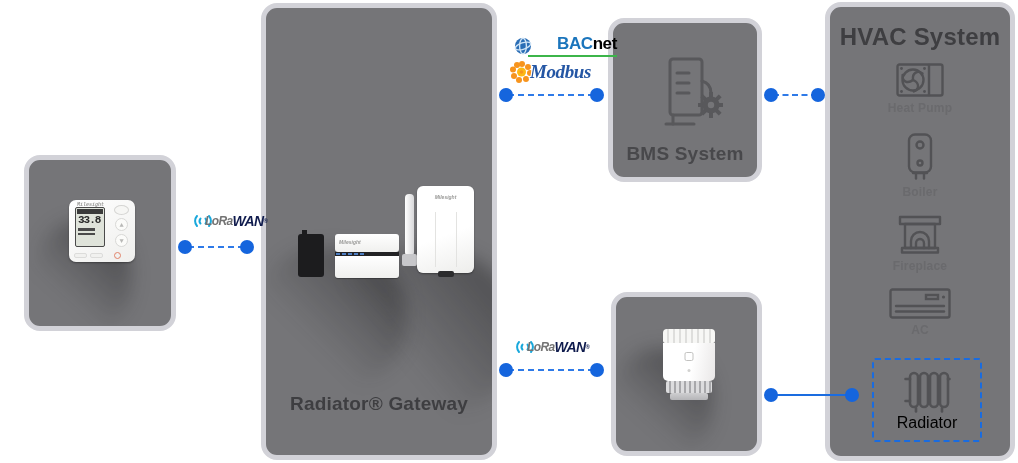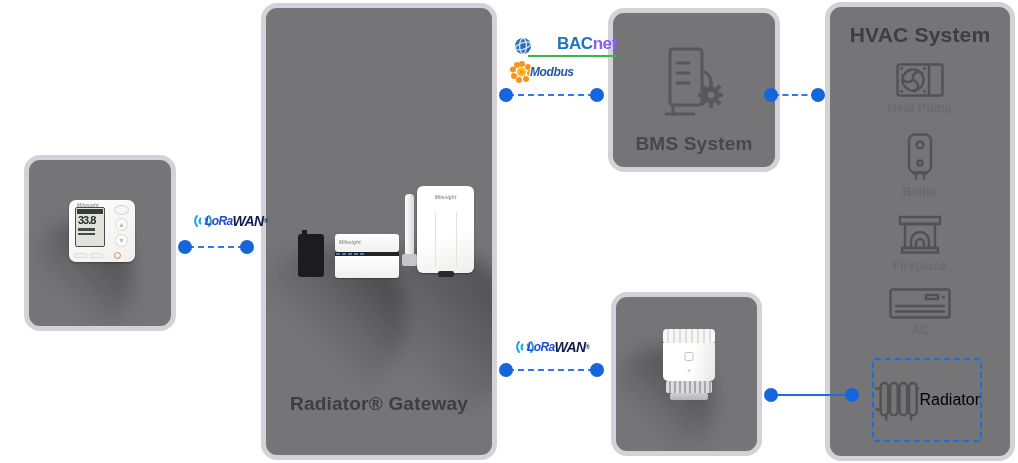--- a/index.html
+++ b/index.html
@@ -12,37 +12,37 @@
   .panel-label{position:absolute;left:0;right:0;text-align:center;font-weight:700;color:#48484b;font-size:19px;letter-spacing:.2px;}
   .panel-label.dark{color:#3e3e41;}
 
   
   .dash-line{position:absolute;height:0;border-top:2px dashed #2e7ae8;}
   .solid-line{position:absolute;height:0;border-top:2.5px solid #1a6ce0;}
   .dot{position:absolute;width:14px;height:14px;border-radius:50%;background:#1565dd;transform:translate(-50%,-50%);}
 
   
   .lorawan-logo{position:absolute;display:flex;align-items:center;font-style:italic;font-weight:bold;line-height:1;}
-  .lora-txt{color:#1d4ed8;font-size:12px;letter-spacing:-0.6px;margin-left:-9px;}
+  .lora-txt{color:#737373;font-size:12px;letter-spacing:-0.6px;margin-left:-9px;}
   .wan-txt{color:#101c4e;font-size:14px;letter-spacing:-0.6px;}
   .reg-mark{color:#101c4e;font-size:6px;vertical-align:top;font-style:normal;}
 
   .bacnet-logo{position:absolute;display:flex;align-items:center;}
   .bacnet-text{font-weight:800;font-size:17px;letter-spacing:-0.4px;border-bottom:2.5px solid #3cb54a;line-height:1.1;padding-bottom:1px;margin-left:-6px;}
   .bacnet-bac{color:#1b75bc;margin-left:29px;}
-  .bacnet-net{color:#8b5cf6;}
+  .bacnet-net{color:#000000;}
 
   .modbus-logo{position:absolute;display:flex;align-items:center;}
-  .modbus-text{font-weight:800;font-style:italic;font-size:12px;color:#2456a4;letter-spacing:-0.4px;margin-left:-4px;
-    text-shadow:-1px -1px 0 #fff,1px -1px 0 #fff,-1px 1px 0 #fff,1px 1px 0 #fff;}
+  .modbus-text{font-weight:800;font-style:italic;font-size:19px;color:#2456a4;letter-spacing:-0.4px;margin-left:-4px;
+    text-shadow:-1px -1px 0 #fff,1px -1px 0 #fff,-1px 1px 0 #fff,1px 1px 0 #fff;font-family:Liberation Serif, serif;}
 
   
   .hvac-item{position:absolute;left:0;width:100%;display:flex;flex-direction:column;align-items:center;}
   .hvac-item .faint-label{margin-top:4px;font-size:12px;color:#6a6a6d;font-weight:700;letter-spacing:.2px;}
-  .radiator-highlight{position:absolute;border:2px dashed #1a6ce0;border-radius:3px;display:flex;flex-direction:row;align-items:center;justify-content:center;}
+  .radiator-highlight{position:absolute;border:2px dashed #1a6ce0;border-radius:3px;display:flex;flex-direction:column;align-items:center;justify-content:center;}
 
   
   .smear{position:absolute;filter:blur(9px);pointer-events:none;}
 
   
   .wt401-dev{position:absolute;width:66px;height:62px;background:linear-gradient(145deg,#ffffff,#efefed);border-radius:7px;box-shadow:0 1px 2px rgba(0,0,0,.35);}
   .wt401-screen{position:absolute;left:6px;top:7px;width:30px;height:40px;background:#dfe3da;border:1.5px solid #4a4a4a;border-radius:2px;overflow:hidden;}
   .wt401-menubar{height:5px;background:#3a3a3a;margin:1px;}
   .wt401-temp{font-weight:bold;font-size:11px;color:#2a2a2a;line-height:1;padding-left:2px;letter-spacing:-1px;}
   .wt401-bars{margin:2px 2px 0 2px;}
@@ -77,21 +77,21 @@
 
   svg.outline-icon{display:block;}
 </style>
 </head>
 <body>
 
 <div class="canvas">
 
   <div class="panel" style="left:24px;top:155px;width:152px;height:176px;">
     <div class="smear" style="left:6px;top:62px;width:96px;height:112px;background:linear-gradient(222deg,rgba(25,25,27,.55),rgba(25,25,27,0) 68%);border-radius:45%;"></div>
-    <div class="wt401-dev" style="left:40px;top:40px;">
+    <div class="wt401-dev" style="left:40px;top:40px;font-family:Liberation Mono, monospace;">
       <div class="brand-txt" style="left:8px;top:2px;">Milesight</div>
       <div class="wt401-screen">
         <div class="wt401-menubar"></div>
         <div class="wt401-temp">33.8</div>
         <div class="wt401-bars">
             <div></div>
             <div></div>
           </div>
       </div>
       <div class="wt401-ovalbtn"></div>
@@ -123,21 +123,21 @@
     <div class="gw-big" style="left:151px;top:178px;width:57px;height:87px;">
       <div class="brand-txt" style="left:50%;top:8px;transform:translateX(-50%);">Milesight</div>
       <div class="seamline" style="left:18px;"></div>
       <div class="seamline" style="left:39px;"></div>
       <div class="foot"></div>
     </div>
 
     <div class="panel-label dark" style="top:385px;">Radiator® Gateway</div>
   </div>
 
-  <div class="panel" style="left:608px;top:8px;width:172px;height:164px;">
+  <div class="panel" style="left:608px;top:18px;width:154px;height:164px;">
     <svg class="outline-icon" style="position:absolute;left:44px;top:34px;" width="66" height="76" viewBox="0 0 66 76">
       <g fill="none" stroke="#58585b" stroke-width="3" stroke-linecap="round" stroke-linejoin="round">
         <rect x="13" y="2" width="32" height="56" rx="3"></rect>
         <line x1="20" y1="16" x2="32" y2="16"></line>
         <line x1="20" y1="26" x2="32" y2="26"></line>
         <line x1="20" y1="36" x2="32" y2="36"></line>
         <line x1="16" y1="58" x2="16" y2="67"></line>
         <line x1="9" y1="67" x2="37" y2="67"></line>
         <path d="M45 24c7 2 9 7 9 12"></path>
       </g>
@@ -166,21 +166,21 @@
       <div class="wt101-body">
         <div class="wt101-nfc"></div>
         <div class="wt101-dotrow"></div>
       </div>
       <div class="wt101-collar"></div>
       <div class="wt101-ring"></div>
     </div>
   </div>
 
   <div class="panel" style="left:825px;top:2px;width:190px;height:459px;">
-    <div class="panel-label dark" style="top:16px;font-size:21px;">HVAC System</div>
+    <div class="panel-label dark" style="top:16px;font-size:24px;">HVAC System</div>
 
     <div class="hvac-item" style="top:56px;">
       <svg class="outline-icon" width="48" height="34" viewBox="0 0 48 34">
         <g fill="none" stroke="#525255" stroke-width="2.4" stroke-linecap="round">
           <rect x="1.5" y="1.5" width="45" height="31" rx="2"></rect>
           <line x1="33" y1="2" x2="33" y2="32"></line>
           <circle cx="17" cy="17" r="10.5"></circle>
           <path d="M17 17 C 16 9.5, 22 7, 26.5 10.5"></path>
           <path d="M17 17 C 16 9.5, 22 7, 26.5 10.5" transform="rotate(120 17 17)"></path>
           <path d="M17 17 C 16 9.5, 22 7, 26.5 10.5" transform="rotate(240 17 17)"></path>

